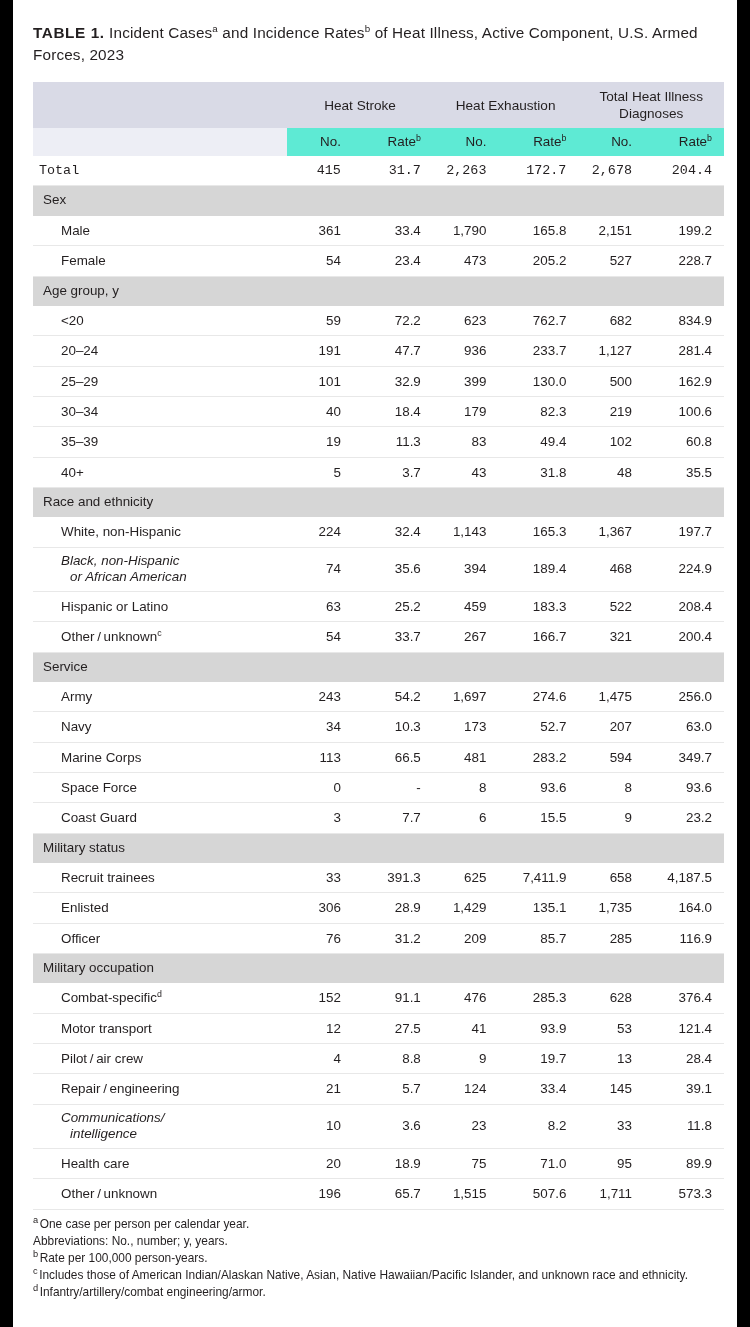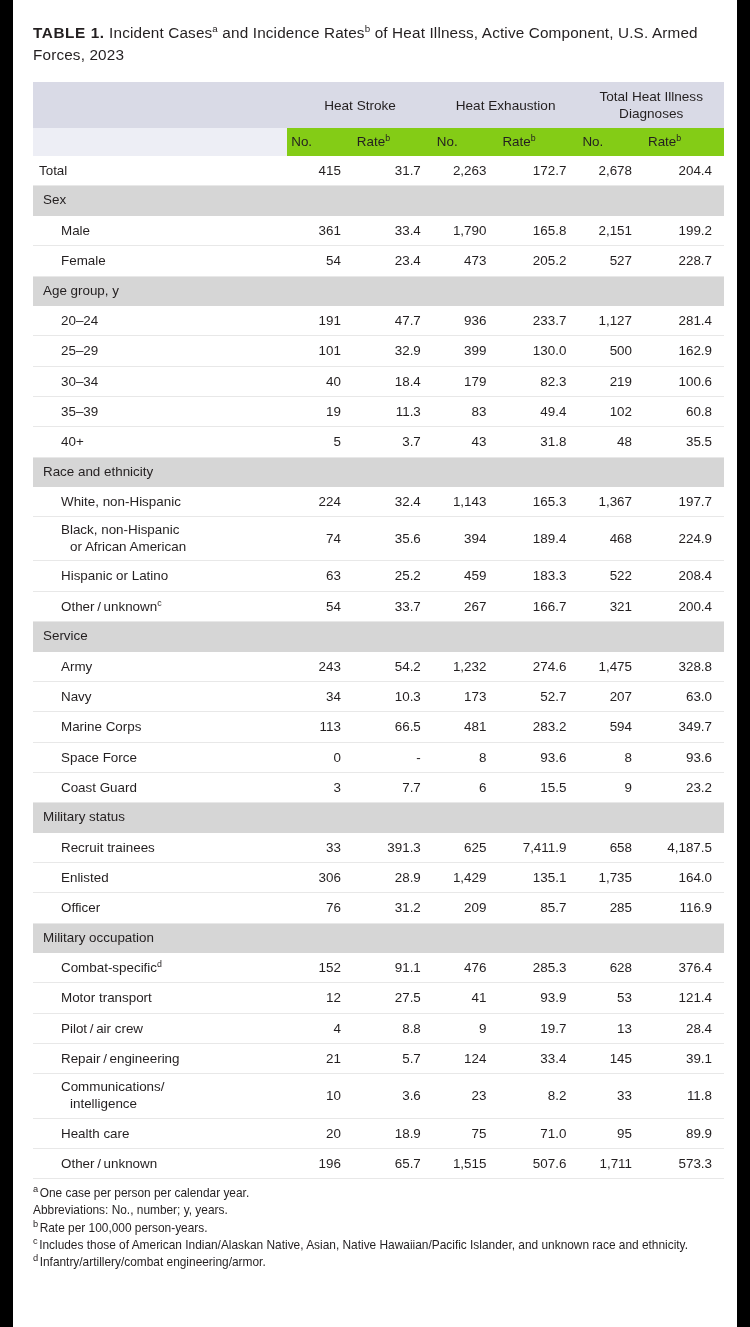--- a/index.html
+++ b/index.html
@@ -70,24 +70,24 @@
     font-weight: normal;
     font-size: 13.6px;
     text-align: center;
     padding: 7px 4px 6px;
     line-height: 1.2;
     vertical-align: middle;
   }
   thead .tier1 th.blank { background: #d9dae6; }
 
   thead .tier2 th {
-    background: #84cc16;
+    background: #5eead4;
     font-weight: normal;
     font-size: 13.4px;
-    text-align: left;
+    text-align: right;
     padding: 6px 12px 6px 4px;
     line-height: 1.2;
   }
   thead .tier2 th.blank {
     background: #edeef5;
     text-align: left;
   }
   thead th sup {
     font-size: 0.66em;
     vertical-align: super;
@@ -104,36 +104,37 @@
   tbody td.lbl {
     text-align: left;
     padding-left: 6px;
   }
   tbody td.val {
     text-align: right;
     padding-right: 12px;
     white-space: nowrap;
   }
 
-  tr.total td { border-bottom: 1px solid #e8e8e8; }
+  tr.total td { border-bottom: 1px solid #e8e8e8; font-family: Liberation Mono, monospace; }
   tr.total td.lbl { padding-left: 6px; }
 
   tr.indent td.lbl { padding-left: 28px; }
 
   tr.section td {
     background: #d6d6d6;
     padding: 6px 4px 6px 10px;
     border-bottom: 1px solid #d6d6d6;
     text-align: left;
   }
 
   tr.twoline td { padding-top: 5px; padding-bottom: 5px; }
   .wrap2 {
     display: block;
     line-height: 1.24;
+    font-style: italic;
   }
   .wrap2 .l2 { display: block; padding-left: 9px; }
 
   td sup {
     font-size: 0.66em;
     vertical-align: super;
     line-height: 0;
   }
 
   
@@ -218,20 +219,29 @@
           <td class="val">23.4</td>
           <td class="val">473</td>
           <td class="val">205.2</td>
           <td class="val">527</td>
           <td class="val">228.7</td>
         </tr>
         <tr class="section">
           <td colspan="7">Age group, y</td>
         </tr>
         <tr class="indent">
+          <td class="lbl"><span>&lt;20</span></td>
+          <td class="val">59</td>
+          <td class="val">72.2</td>
+          <td class="val">623</td>
+          <td class="val">762.7</td>
+          <td class="val">682</td>
+          <td class="val">834.9</td>
+        </tr>
+        <tr class="indent">
           <td class="lbl"><span>20–24</span></td>
           <td class="val">191</td>
           <td class="val">47.7</td>
           <td class="val">936</td>
           <td class="val">233.7</td>
           <td class="val">1,127</td>
           <td class="val">281.4</td>
         </tr>
         <tr class="indent">
           <td class="lbl"><span>25–29</span></td>
@@ -310,24 +320,24 @@
           <td class="val">321</td>
           <td class="val">200.4</td>
         </tr>
         <tr class="section">
           <td colspan="7">Service</td>
         </tr>
         <tr class="indent">
           <td class="lbl"><span>Army</span></td>
           <td class="val">243</td>
           <td class="val">54.2</td>
-          <td class="val">1,232</td>
+          <td class="val">1,697</td>
           <td class="val">274.6</td>
           <td class="val">1,475</td>
-          <td class="val">328.8</td>
+          <td class="val">256.0</td>
         </tr>
         <tr class="indent">
           <td class="lbl"><span>Navy</span></td>
           <td class="val">34</td>
           <td class="val">10.3</td>
           <td class="val">173</td>
           <td class="val">52.7</td>
           <td class="val">207</td>
           <td class="val">63.0</td>
         </tr>

